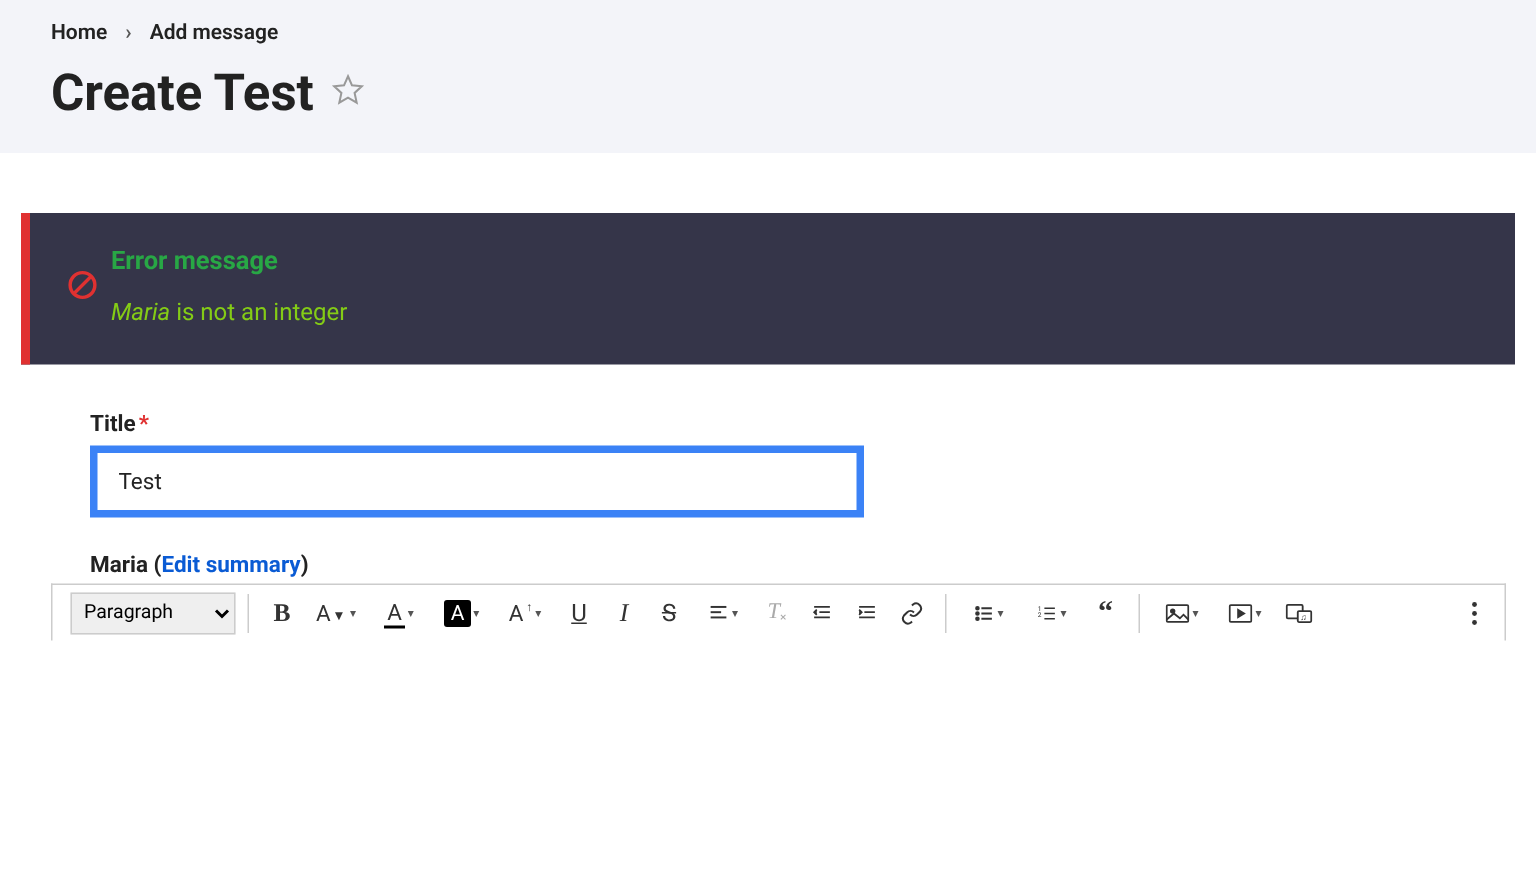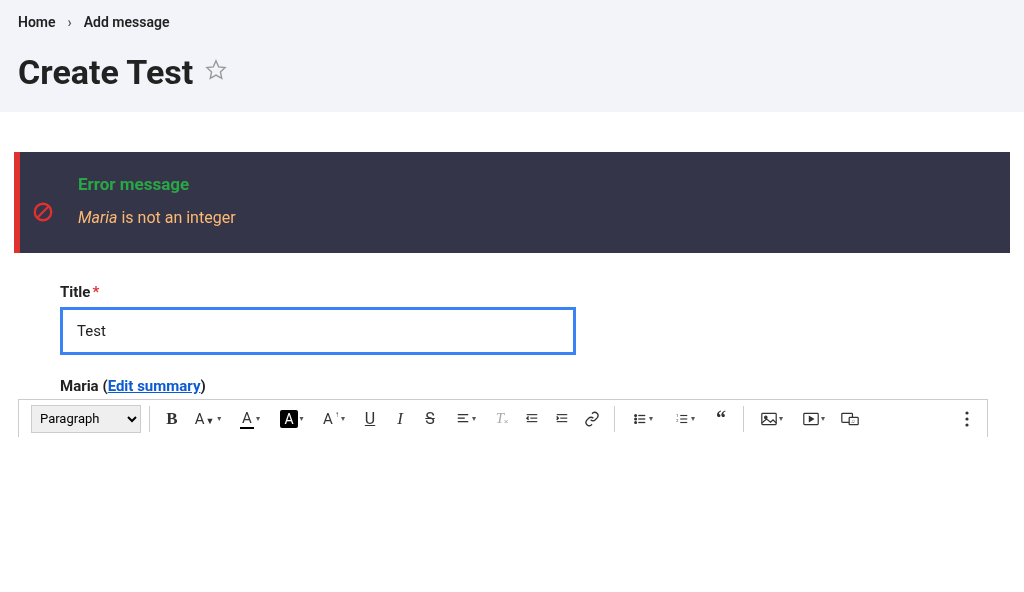--- a/index.html
+++ b/index.html
@@ -9,80 +9,80 @@
       font-family: "Segoe UI", -apple-system, BlinkMacSystemFont, Roboto, Oxygen, Ubuntu, sans-serif;
     }
     body {
       background: #ffffff;
       width: 1024px;
       height: 592px;
       overflow: hidden;
     }
     .header-area {
       background: #f3f4f9;
-      padding: 14px 18px 20px 18px;
+      padding: 14px 18px 20px 34px;
     }
     .breadcrumb {
       display: flex;
       align-items: center;
       font-size: 14px;
       font-weight: 600;
       color: #222;
     }
     .breadcrumb-sep {
       margin: 0 12px;
       color: #555;
       font-size: 14px;
     }
     .page-title-row {
       display: flex;
       align-items: center;
-      margin-top: 22px;
+      margin-top: 12px;
     }
     .page-title {
       font-size: 34px;
       font-weight: 700;
       color: #222;
     }
     .star-icon {
       margin-left: 12px;
       color: #888;
       cursor: pointer;
     }
     .page-body {
       background: #fff;
     }
     .error-wrap {
       padding: 40px 14px 30px 14px;
     }
     .error-box {
       background: #353549;
       border-left: 6px solid #e03131;
-      padding: 22px 28px 26px 12px;
-      display: flex;
-      gap: 24px;
-      align-items: flex-end;
+      padding: 22px 28px 26px 24px;
+      display: flex;
+      gap: 8px;
+      align-items: center;
     }
     .error-icon {
       color: #e03131;
       flex-shrink: 0;
       margin-top: 2px;
     }
     .error-content {
       color: #fff;
     }
     .error-heading {
       font-size: 17px;
       font-weight: 700;
       color: #28a745;
       margin-bottom: 14px;
     }
     .error-text {
       font-size: 16px;
-      color: #fdba74;
+      color: #84cc16;
     }
     .error-text em {
       font-style: italic;
     }
     .form-area {
       padding: 0 0 0 32px;
       width: 570px;
       margin-left: 28px;
     }
     .field {
@@ -95,40 +95,39 @@
       display: block;
       margin-bottom: 6px;
     }
     .req {
       color: #e03131;
       margin-left: 2px;
     }
     .field-input {
       width: 516px;
       height: 48px;
-      border: 3px solid #3b82f6;
+      border: 5px solid #3b82f6;
       padding: 0 14px;
       font-size: 15px;
       color: #222;
       outline: none;
       background: #fff;
     }
     .field-error .field-label { color: #e03131; }
     .field-error .field-input {
       border: 2px solid #e03131;
     }
     .body-label-row {
       font-size: 15px;
       font-weight: 700;
       color: #222;
       margin-bottom: 4px;
     }
     .edit-summary {
       color: #0a5bd4;
-      text-decoration: underline;
       cursor: pointer;
       font-weight: 700;
     }
     .toolbar {
       display: flex;
       align-items: center;
       border: 1px solid #ccc;
       border-bottom: none;
       height: 38px;
       padding: 0 6px;
@@ -225,21 +224,21 @@
       </label>
       <input class="field-input" type="text" value="Test" style="">
     </div>
 
 
     <div class="body-label-row">
       <span>Maria (</span><span class="edit-summary">Edit summary</span><span>)</span>
     </div>
   </div>
 
-  <div class="toolbar" style="margin-left:18px;">
+  <div class="toolbar" style="margin-left:34px;">
     <div class="tb-group">
       <select class="tb-select">
         <option>Paragraph</option>
       </select>
     </div>
     <div class="tb-sep"></div>
     <div class="tb-group">
       <span class="tb-btn">
           <span style="font-weight:900;font-family:serif;font-size:17px">B</span>
         </span>

